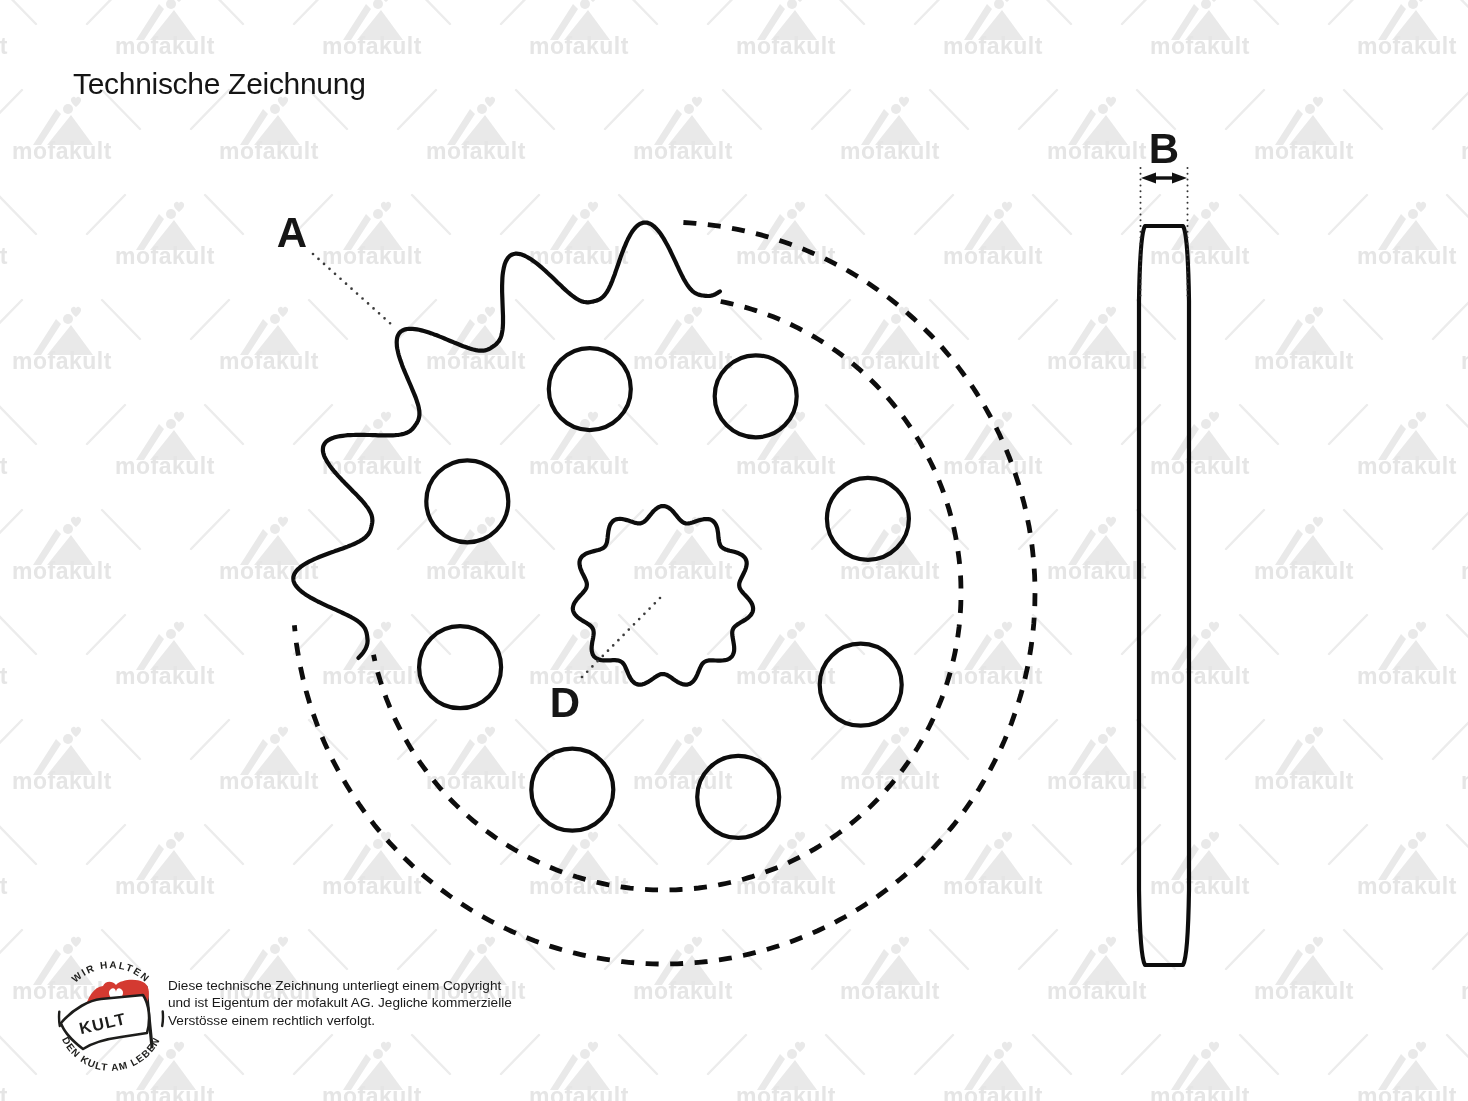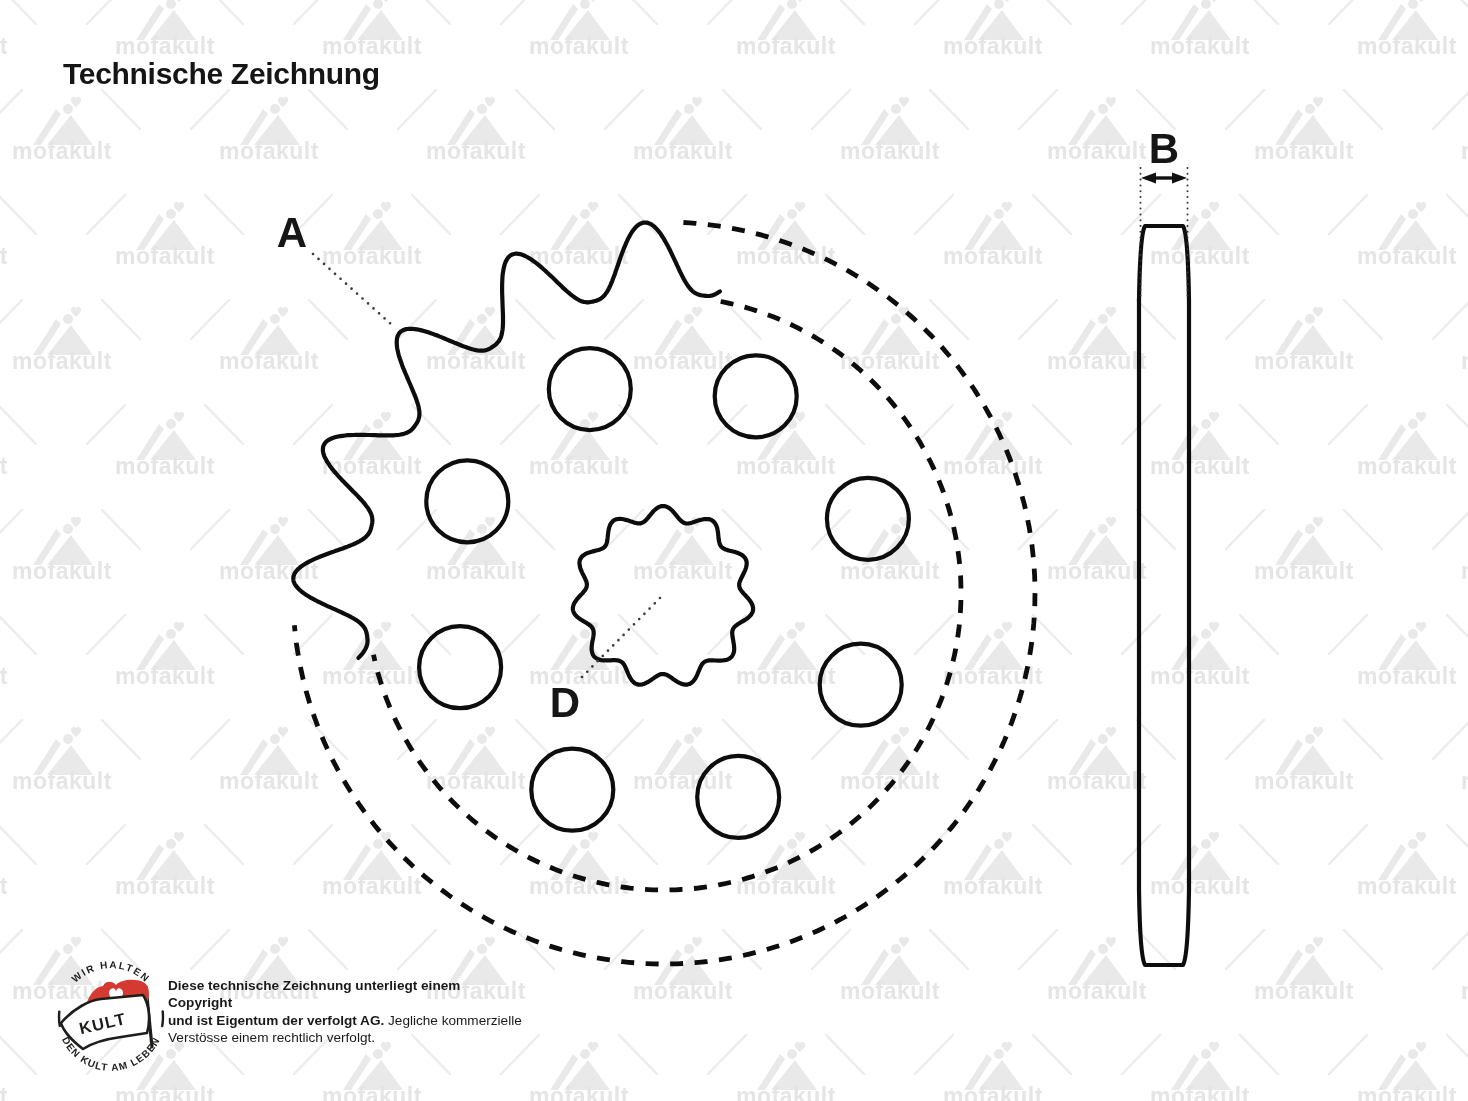--- a/index.html
+++ b/index.html
@@ -1,21 +1,21 @@
 <!DOCTYPE html>
 <html><head>
 <meta charset="utf-8">
 <style>
   html,body{margin:0;padding:0;background:#fff;}
   .page{position:relative;width:1468px;height:1101px;background:#fff;overflow:hidden;
         font-family:"Liberation Sans","DejaVu Sans",sans-serif;}
   svg.layer{position:absolute;left:0;top:0;}
 
   
-  .page-title{position:absolute;left:59px;top:53px;margin:4px;font-size:30px;font-weight:700;
+  .page-title{position:absolute;left:59px;top:53px;margin:14px;font-size:30px;font-weight:400;
               letter-spacing:-0.3px;color:#151515;}
 
   
   .outline{fill:none;stroke:#0d0d0d;stroke-width:4.2px;stroke-linejoin:round;stroke-linecap:round;}
   .dashed{fill:none;stroke:#0d0d0d;stroke-width:4.8px;stroke-dasharray:13 11.5;}
   .leader{fill:none;stroke:#3c3c3c;stroke-width:2.7px;stroke-dasharray:0 7.4;stroke-linecap:round;}
   .dim-ext{fill:none;stroke:#333;stroke-width:2px;stroke-dasharray:0 5.8;stroke-linecap:round;}
   .dim-shaft{fill:none;stroke:#111;stroke-width:3.4px;}
   .dim-head{fill:#111;stroke:none;}
   .dim-label{font-size:42px;font-weight:700;fill:#161616;text-anchor:middle;}
@@ -30,21 +30,21 @@
   .badge-arc{font-size:10px;font-weight:700;fill:#1d1d1b;letter-spacing:1.7px;}
   .badge-arc-b{font-size:10px;font-weight:700;fill:#1d1d1b;letter-spacing:1.1px;}
   .badge-stroke{fill:none;stroke:#1d1d1b;stroke-width:2.4px;stroke-linecap:round;}
   .banner{fill:#ffffff;stroke:#1d1d1b;stroke-width:2.6px;stroke-linejoin:round;}
   .kult-text{font-size:16.5px;font-weight:700;fill:#1d1d1b;letter-spacing:1.2px;text-anchor:middle;}
   .pole{stroke:#1d1d1b;stroke-width:3.2px;stroke-linecap:round;}
 
   
   .copyright{position:absolute;left:168px;top:977px;width:356px;font-size:13.6px;
              line-height:17.3px;color:#191919;}
-  .copyright .b{font-weight:700;}
+  .copyright .b{font-weight:400;}
 </style>
 </head>
 <body>
 
 <div class="page">
 
   <svg class="layer" width="1468" height="1101" aria-hidden="true">
     <defs>
       <g id="wm-unit">
         <path class="wm-line" d="M-78,6 L-40,-33 M40,-33 L78,6"></path>
@@ -137,17 +137,17 @@
       <path class="banner" d="M61,1023 C74,1008 90,1000 101,999 L143,995 C149,1004 151,1019 147,1033
                L121,1037 C106,1039 92,1043 83,1049 C73,1041 64,1033 61,1023 Z"></path>
       <text class="kult-text" x="104" y="1029" transform="rotate(-13 104 1029)">KULT</text>
     </g>
   </svg>
 
   <h1 class="page-title">Technische Zeichnung</h1>
 
   <div class="copyright">
     <div><span class="b">Diese technische Zeichnung unterliegt einem Copyright</span></div>
-    <div><span class="b">und ist Eigentum der verfolgt AG.</span><span> Jegliche kommerzielle</span></div>
+    <div><span class="b">und ist Eigentum der mofakult AG.</span><span> Jegliche kommerzielle</span></div>
     <div><span>Verstösse einem rechtlich verfolgt.</span></div>
   </div>
 
 </div>
 
 </body></html>

